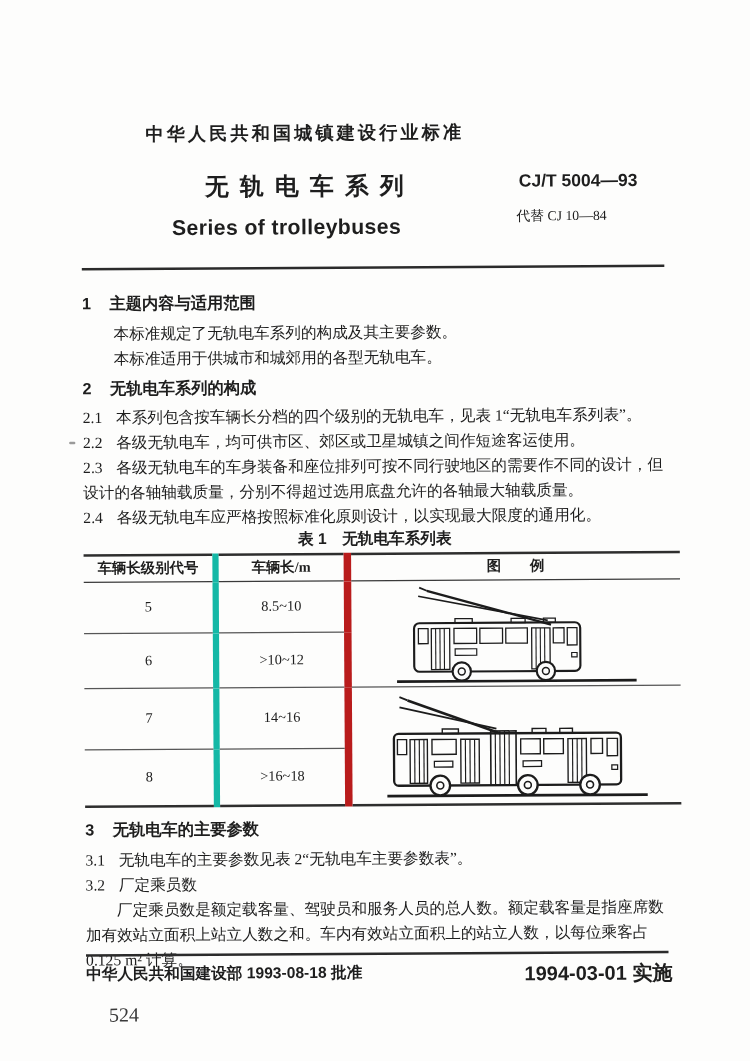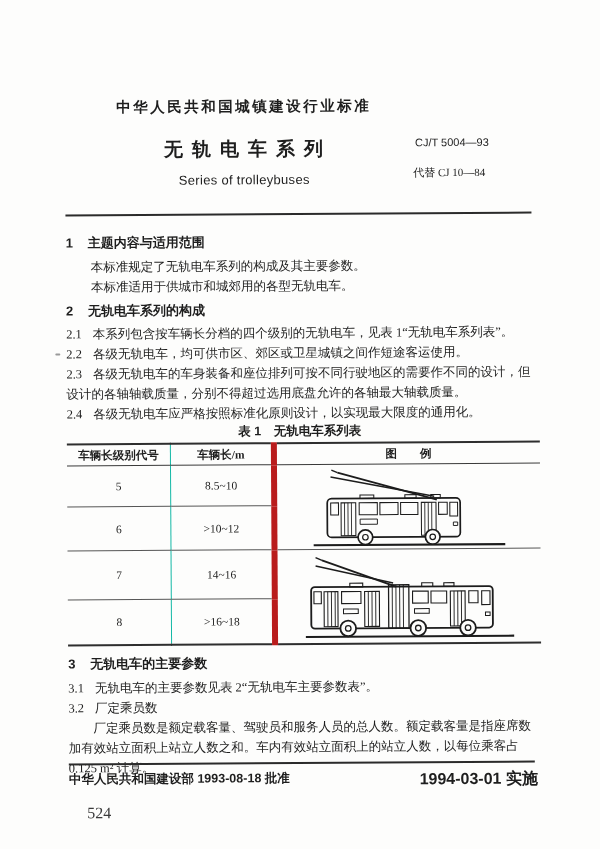--- a/index.html
+++ b/index.html
@@ -9,23 +9,23 @@
     font-family:"Liberation Serif","DejaVu Serif",serif;
   }
   .sheet{position:absolute;inset:0;transform:rotate(-0.35deg);transform-origin:50% 55%;}
   .sans{font-family:"Liberation Sans","DejaVu Sans",sans-serif;}
 
   
   .std-label{position:absolute;top:97px;left:246px;transform:translateX(-50%);
     font-size:14.5px;font-weight:bold;letter-spacing:2.5px;white-space:nowrap;}
   .doc-title{position:absolute;top:136px;left:250px;transform:translateX(-50%);
     font-size:19px;font-weight:bold;letter-spacing:9px;white-space:nowrap;}
-  .doc-subtitle{position:absolute;top:172px;left:246px;transform:translateX(-50%);
-    font-size:13px;font-weight:normal;letter-spacing:0.3px;white-space:nowrap;}
-  .doc-number{position:absolute;top:137px;left:417px;font-size:11px;font-weight:normal;white-space:nowrap;}
+  .doc-subtitle{position:absolute;top:172px;left:231px;transform:translateX(-50%);
+    font-size:17px;font-weight:bold;letter-spacing:0.3px;white-space:nowrap;}
+  .doc-number{position:absolute;top:137px;left:417px;font-size:14px;font-weight:bold;white-space:nowrap;}
   .doc-replaces{position:absolute;top:166px;left:415px;font-size:11px;white-space:nowrap;text-align:right;}
   .rule{position:absolute;left:67px;width:466px;height:2px;background:#2b2b2b;}
   .rule-top{top:213px;}
   .rule-bottom{top:762px;}
 
   
   .body-flow{position:absolute;top:222px;left:67px;width:466px;font-size:12.5px;line-height:20px;}
   .body-flow p{margin:0;}
   .h-sec{font-family:"Liberation Sans","DejaVu Sans",sans-serif;font-weight:bold;font-size:13px;line-height:20px;margin:0;}
   .hnum{display:inline-block;min-width:10px;margin-right:12px;}
@@ -34,21 +34,21 @@
   .indent{text-indent:2em;}
   .inum{padding-right:11px;}
 
   
   .tbl-caption{font-weight:bold;font-size:12.5px;text-align:center;line-height:16px;margin-top:3px;
     font-family:"Liberation Sans","DejaVu Sans",sans-serif;}
   table.series{border-collapse:collapse;width:466px;margin-top:3px;table-layout:fixed;
     border-top:2.2px solid #2e2e2e;border-bottom:2.2px solid #2e2e2e;font-size:11.5px;}
   table.series th{font-weight:600;font-size:11.5px;border-bottom:1.4px solid #3a3a3a;padding:0;}
   table.series td{padding:0;text-align:center;border-bottom:1px solid #565656;}
-  table.series .c1{width:103px;border-right:1px solid #14b8a6;}
+  table.series .c1{width:103px;border-right:5px solid #14b8a6;}
   table.series .c2{width:100px;border-right:6px solid #b91c1c;}
   table.series .c3{width:263px;}
   tr.hrow{height:19px;} tr.r5{height:41px;} tr.r6{height:44px;} tr.r7{height:49px;} tr.r8{height:45px;}
   tr.r6 td, tr.r8 td{border-bottom:none;}
   tr.r6 td.bline, tr.r8 td.bline{border-bottom:1px solid #565656;}
   tr.r8 td{border-bottom:none !important;}
   td.illu{vertical-align:middle;border-bottom:1px solid #565656;}
   td.illu svg{display:block;margin:0 auto;}
   tr + tr td.illu{}
 

